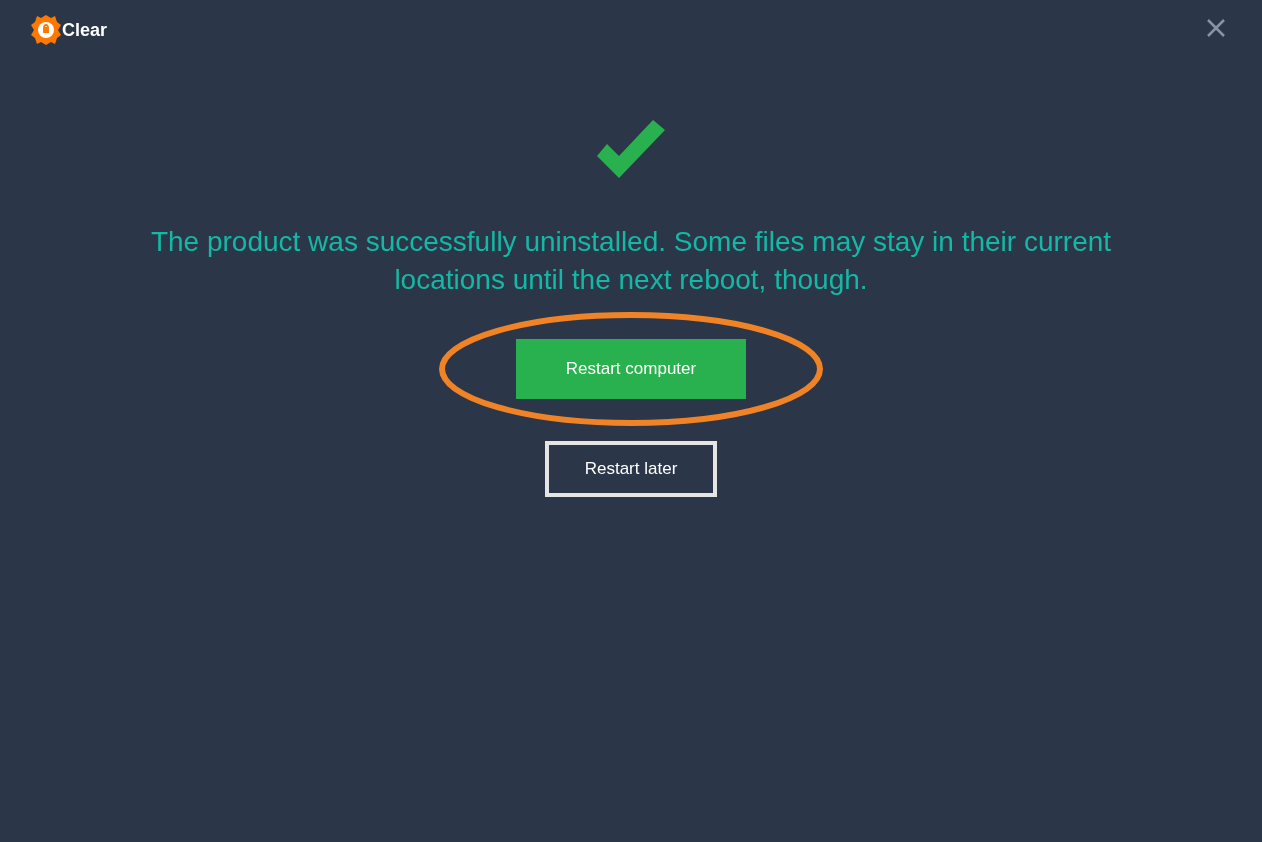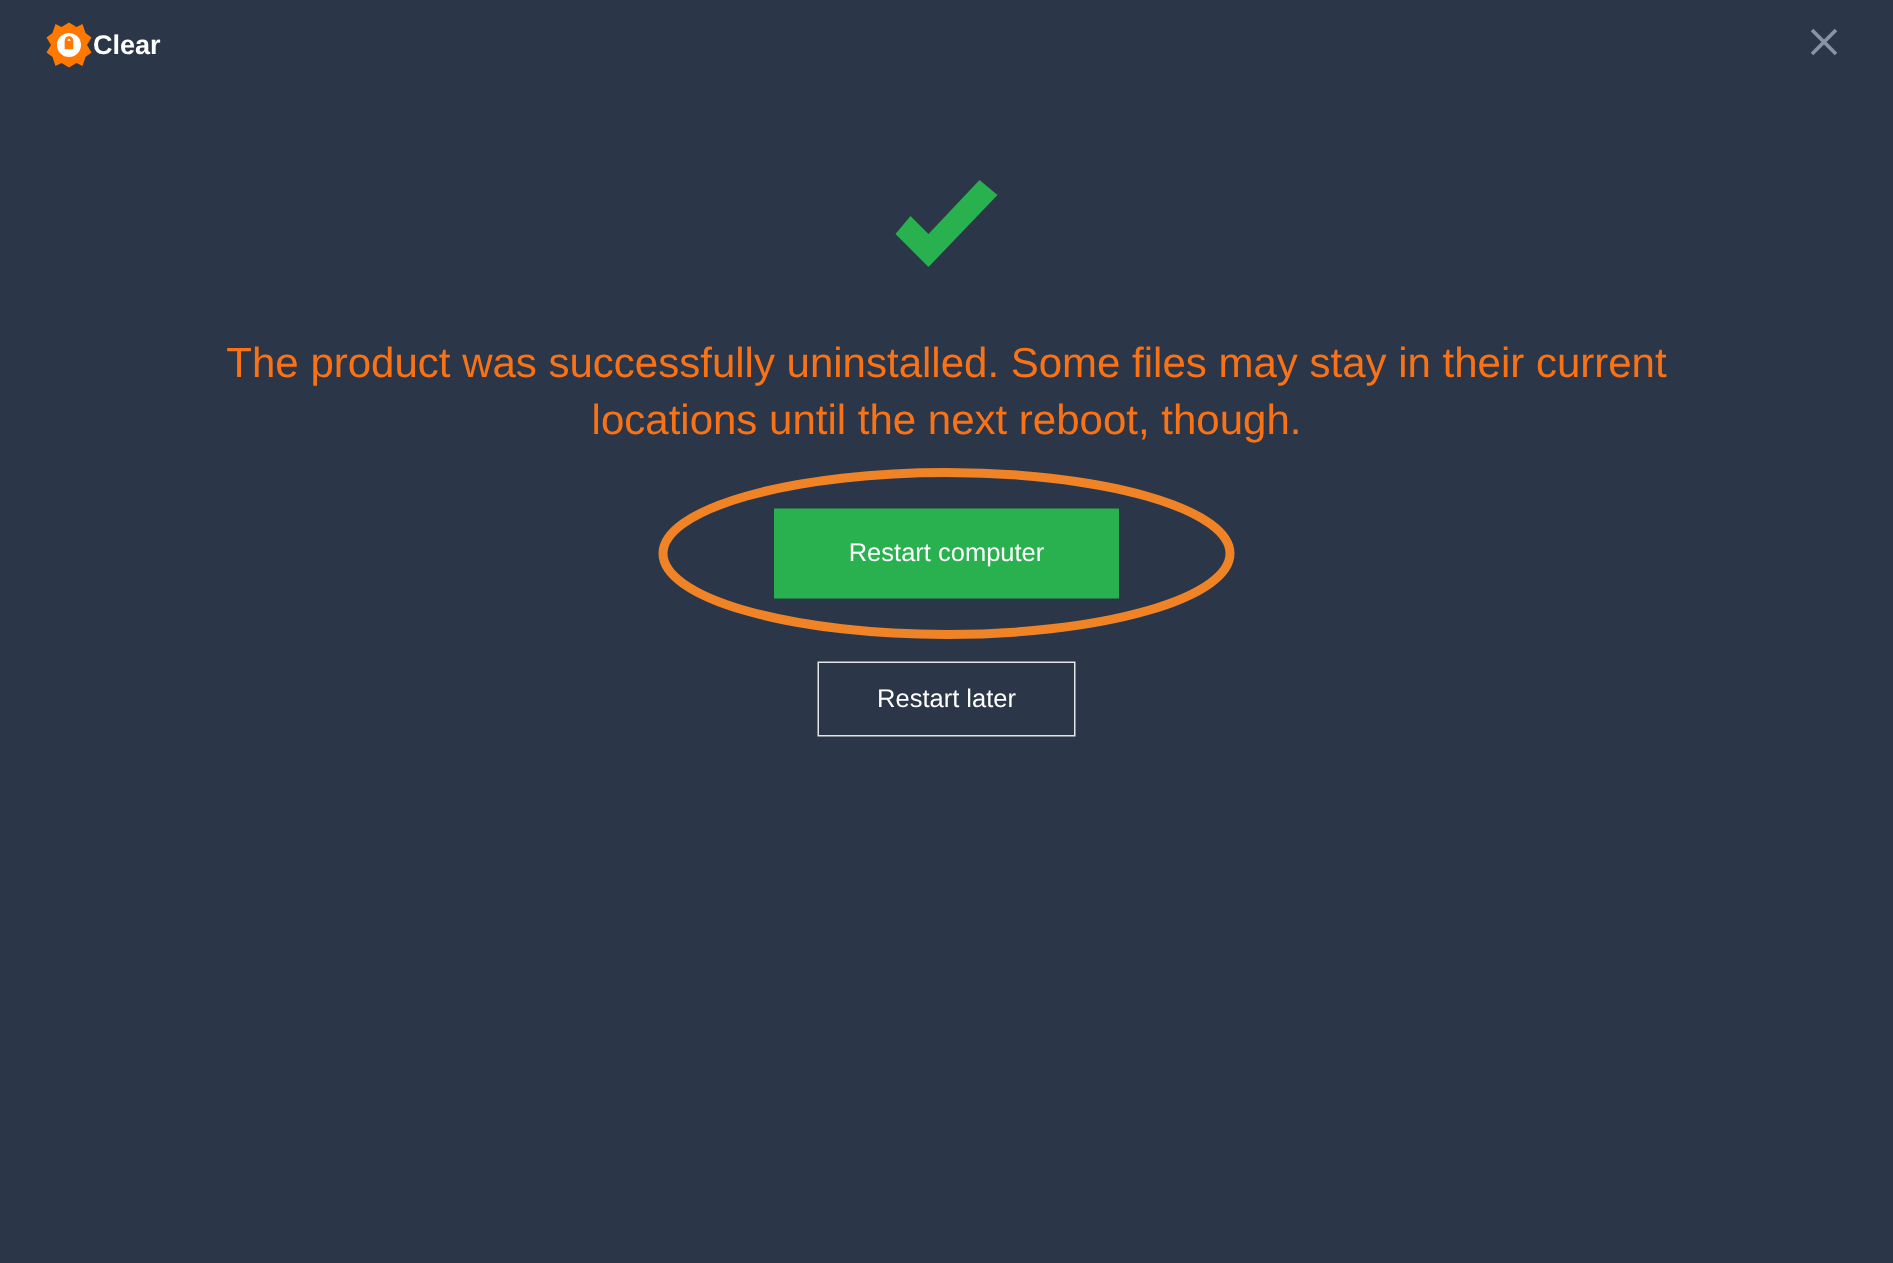--- a/index.html
+++ b/index.html
@@ -61,21 +61,21 @@
       flex-direction: column;
       align-items: center;
     }
     .checkmark-icon {
       width: 80px;
       height: 68px;
       margin-bottom: 35px;
       margin-top: 20px;
     }
     .message {
-      color: #f97316;
+      color: #14b8a6;
       font-size: 28px;
       font-weight: 400;
       text-align: center;
       line-height: 1.35;
       max-width: 980px;
       margin-bottom: 40px;
     }
     .button-wrapper {
       position: relative;
       display: flex;
@@ -98,21 +98,21 @@
       font-weight: 400;
       cursor: pointer;
       min-width: 208px;
     }
     .secondary-button-wrapper {
       margin-top: 42px;
     }
     .secondary-button {
       background-color: transparent;
       color: #ffffff;
-      border: 1px solid #e5e5e5;
+      border: 4px solid #e5e5e5;
       padding: 14px 30px;
       font-size: 17px;
       font-weight: 400;
       cursor: pointer;
       min-width: 172px;
     }
   </style>
 </head>
 <body>
 

